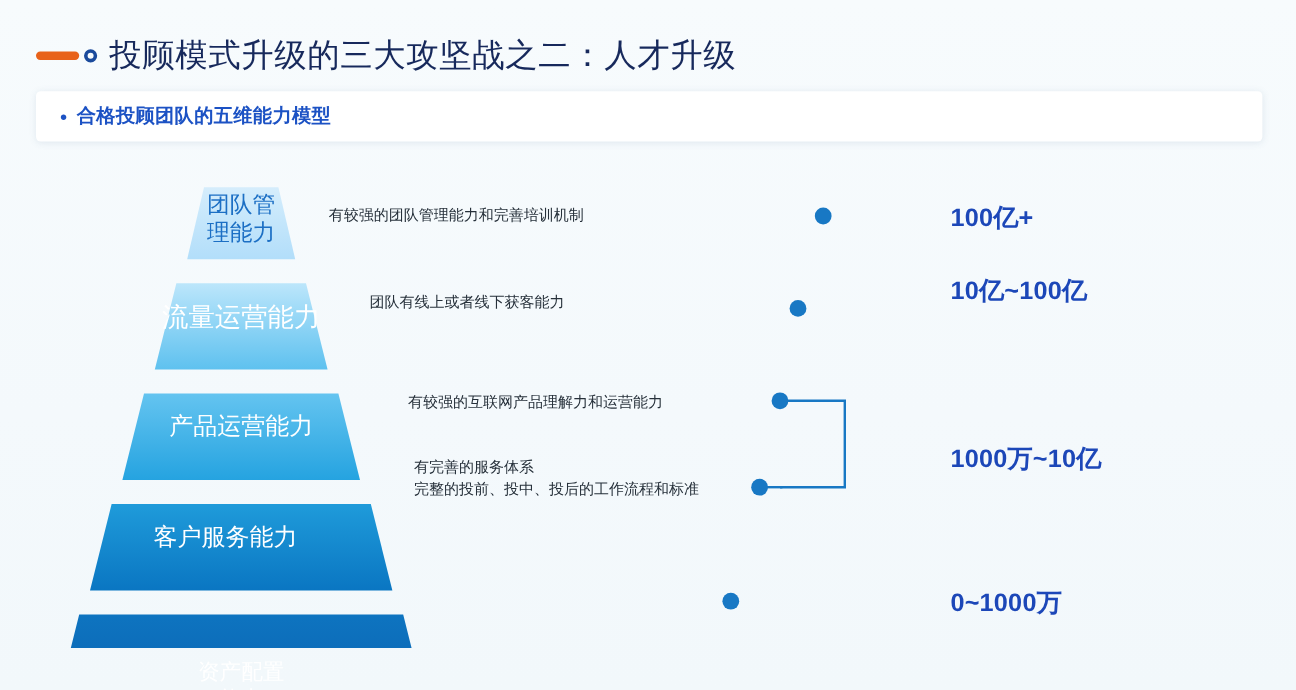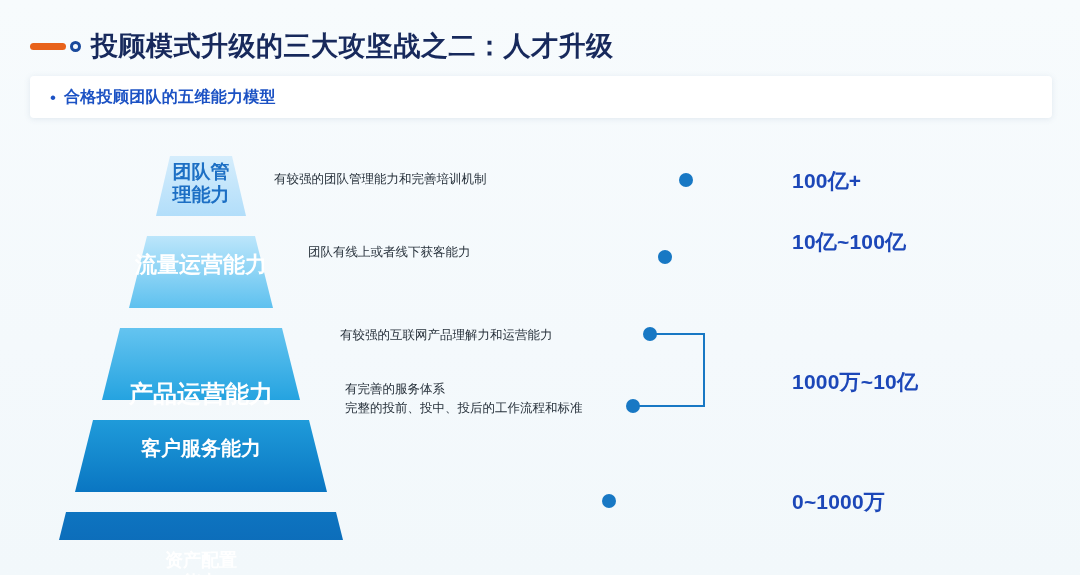--- a/index.html
+++ b/index.html
@@ -48,21 +48,21 @@
     border-radius: 50%;
     border: 3px solid #1a4a9c;
     margin-left: 4px;
     margin-right: 10px;
     flex: 0 0 auto;
     background: transparent;
   }
 
   .title-text {
     font-size: 27px;
-    font-weight: 700;
+    font-weight: 400;
     color: #17295c;
     letter-spacing: 0.5px;
     white-space: nowrap;
     line-height: 1;
   }
 
   
   .subtitle-bar {
     position: absolute;
     left: 30px;
@@ -99,21 +99,21 @@
     left: 34px;
     top: 148px;
     width: 350px;
     height: 392px;
   }
   .pyramid svg { display: block; }
 
   .pyr-label {
     position: absolute;
     text-align: center;
-    font-weight: 700;
+    font-weight: 400;
     line-height: 1.22;
     pointer-events: none;
     white-space: pre-line;
   }
 
   
   .desc {
     position: absolute;
     font-size: 12.5px;
     color: #26303a;
@@ -188,22 +188,22 @@
       <polygon points="86,180 248,180 266,252 68,252" fill="url(#g3)"></polygon>
 
       <polygon points="59,272 275,272 293,344 41,344" fill="url(#g4)"></polygon>
 
       <polygon points="32,364 302,364 320,436 14,436" fill="url(#g5)"></polygon>
     </svg>
 
     <div class="pyr-label" style="left:122px; top:12px; width:90px; font-size:19px; color:#1c6fc4;">团队管
 理能力</div>
     <div class="pyr-label" style="left:95px; top:104px; width:144px; font-size:22px; color:#ffffff;">流量运营能力</div>
-    <div class="pyr-label" style="left:68px; top:196px; width:198px; font-size:24px; color:#ffffff;margin-top:35px;">产品运营能力</div>
-    <div class="pyr-label" style="left:41px; top:288px; width:252px; font-size:20px; color:#ffffff;">客户服务能力</div>
+    <div class="pyr-label" style="left:68px; top:196px; width:198px; font-size:20px; color:#ffffff;">产品运营能力</div>
+    <div class="pyr-label" style="left:28px; top:288px; width:252px; font-size:20px; color:#ffffff;">客户服务能力</div>
     <div class="pyr-label" style="left:14px; top:366px; width:306px; font-size:18px; color:#ffffff;margin-top:36px;">资产配置
 能力</div>
   </div>
 
   <div class="desc" style="left:274px; top:170px;">有较强的团队管理能力和完善培训机制</div>
   <div class="desc" style="left:308px; top:243px;">团队有线上或者线下获客能力</div>
   <div class="desc" style="left:308px; top:326px;margin-left:32px;">有较强的互联网产品理解力和运营能力</div>
   <div class="desc" style="left:345px; top:380px;">有完善的服务体系
 完整的投前、投中、投后的工作流程和标准</div>
 

